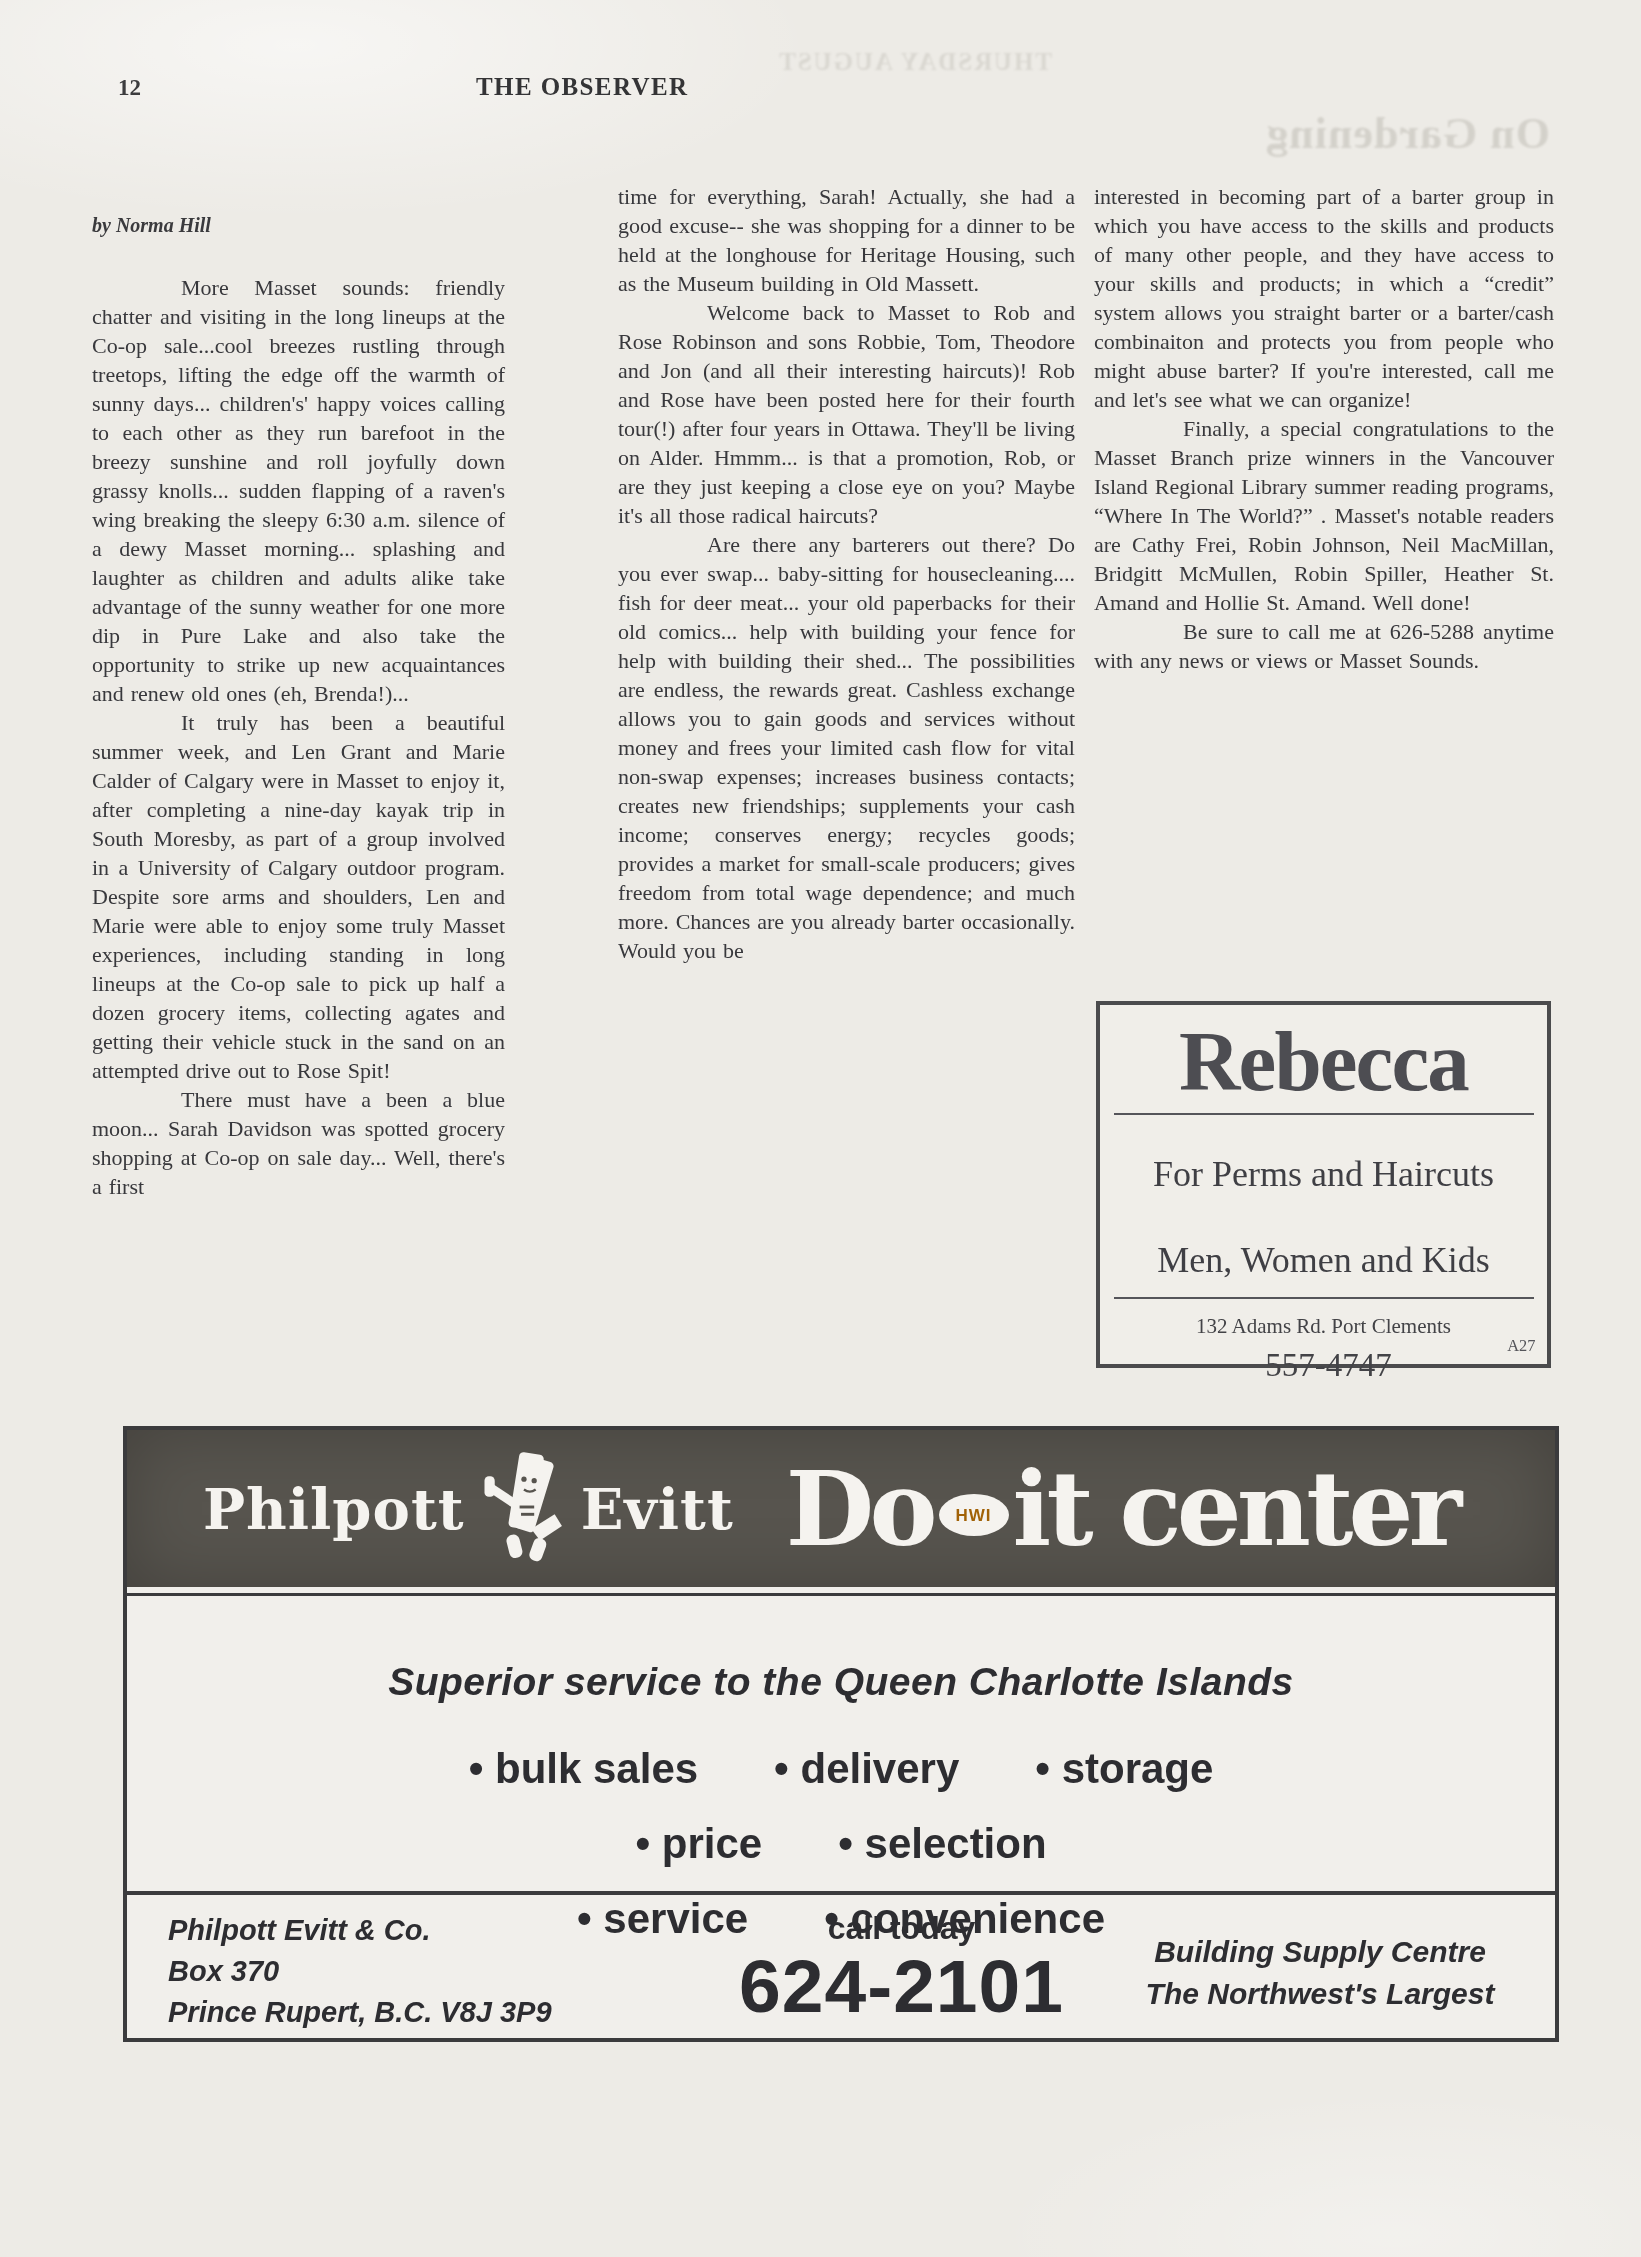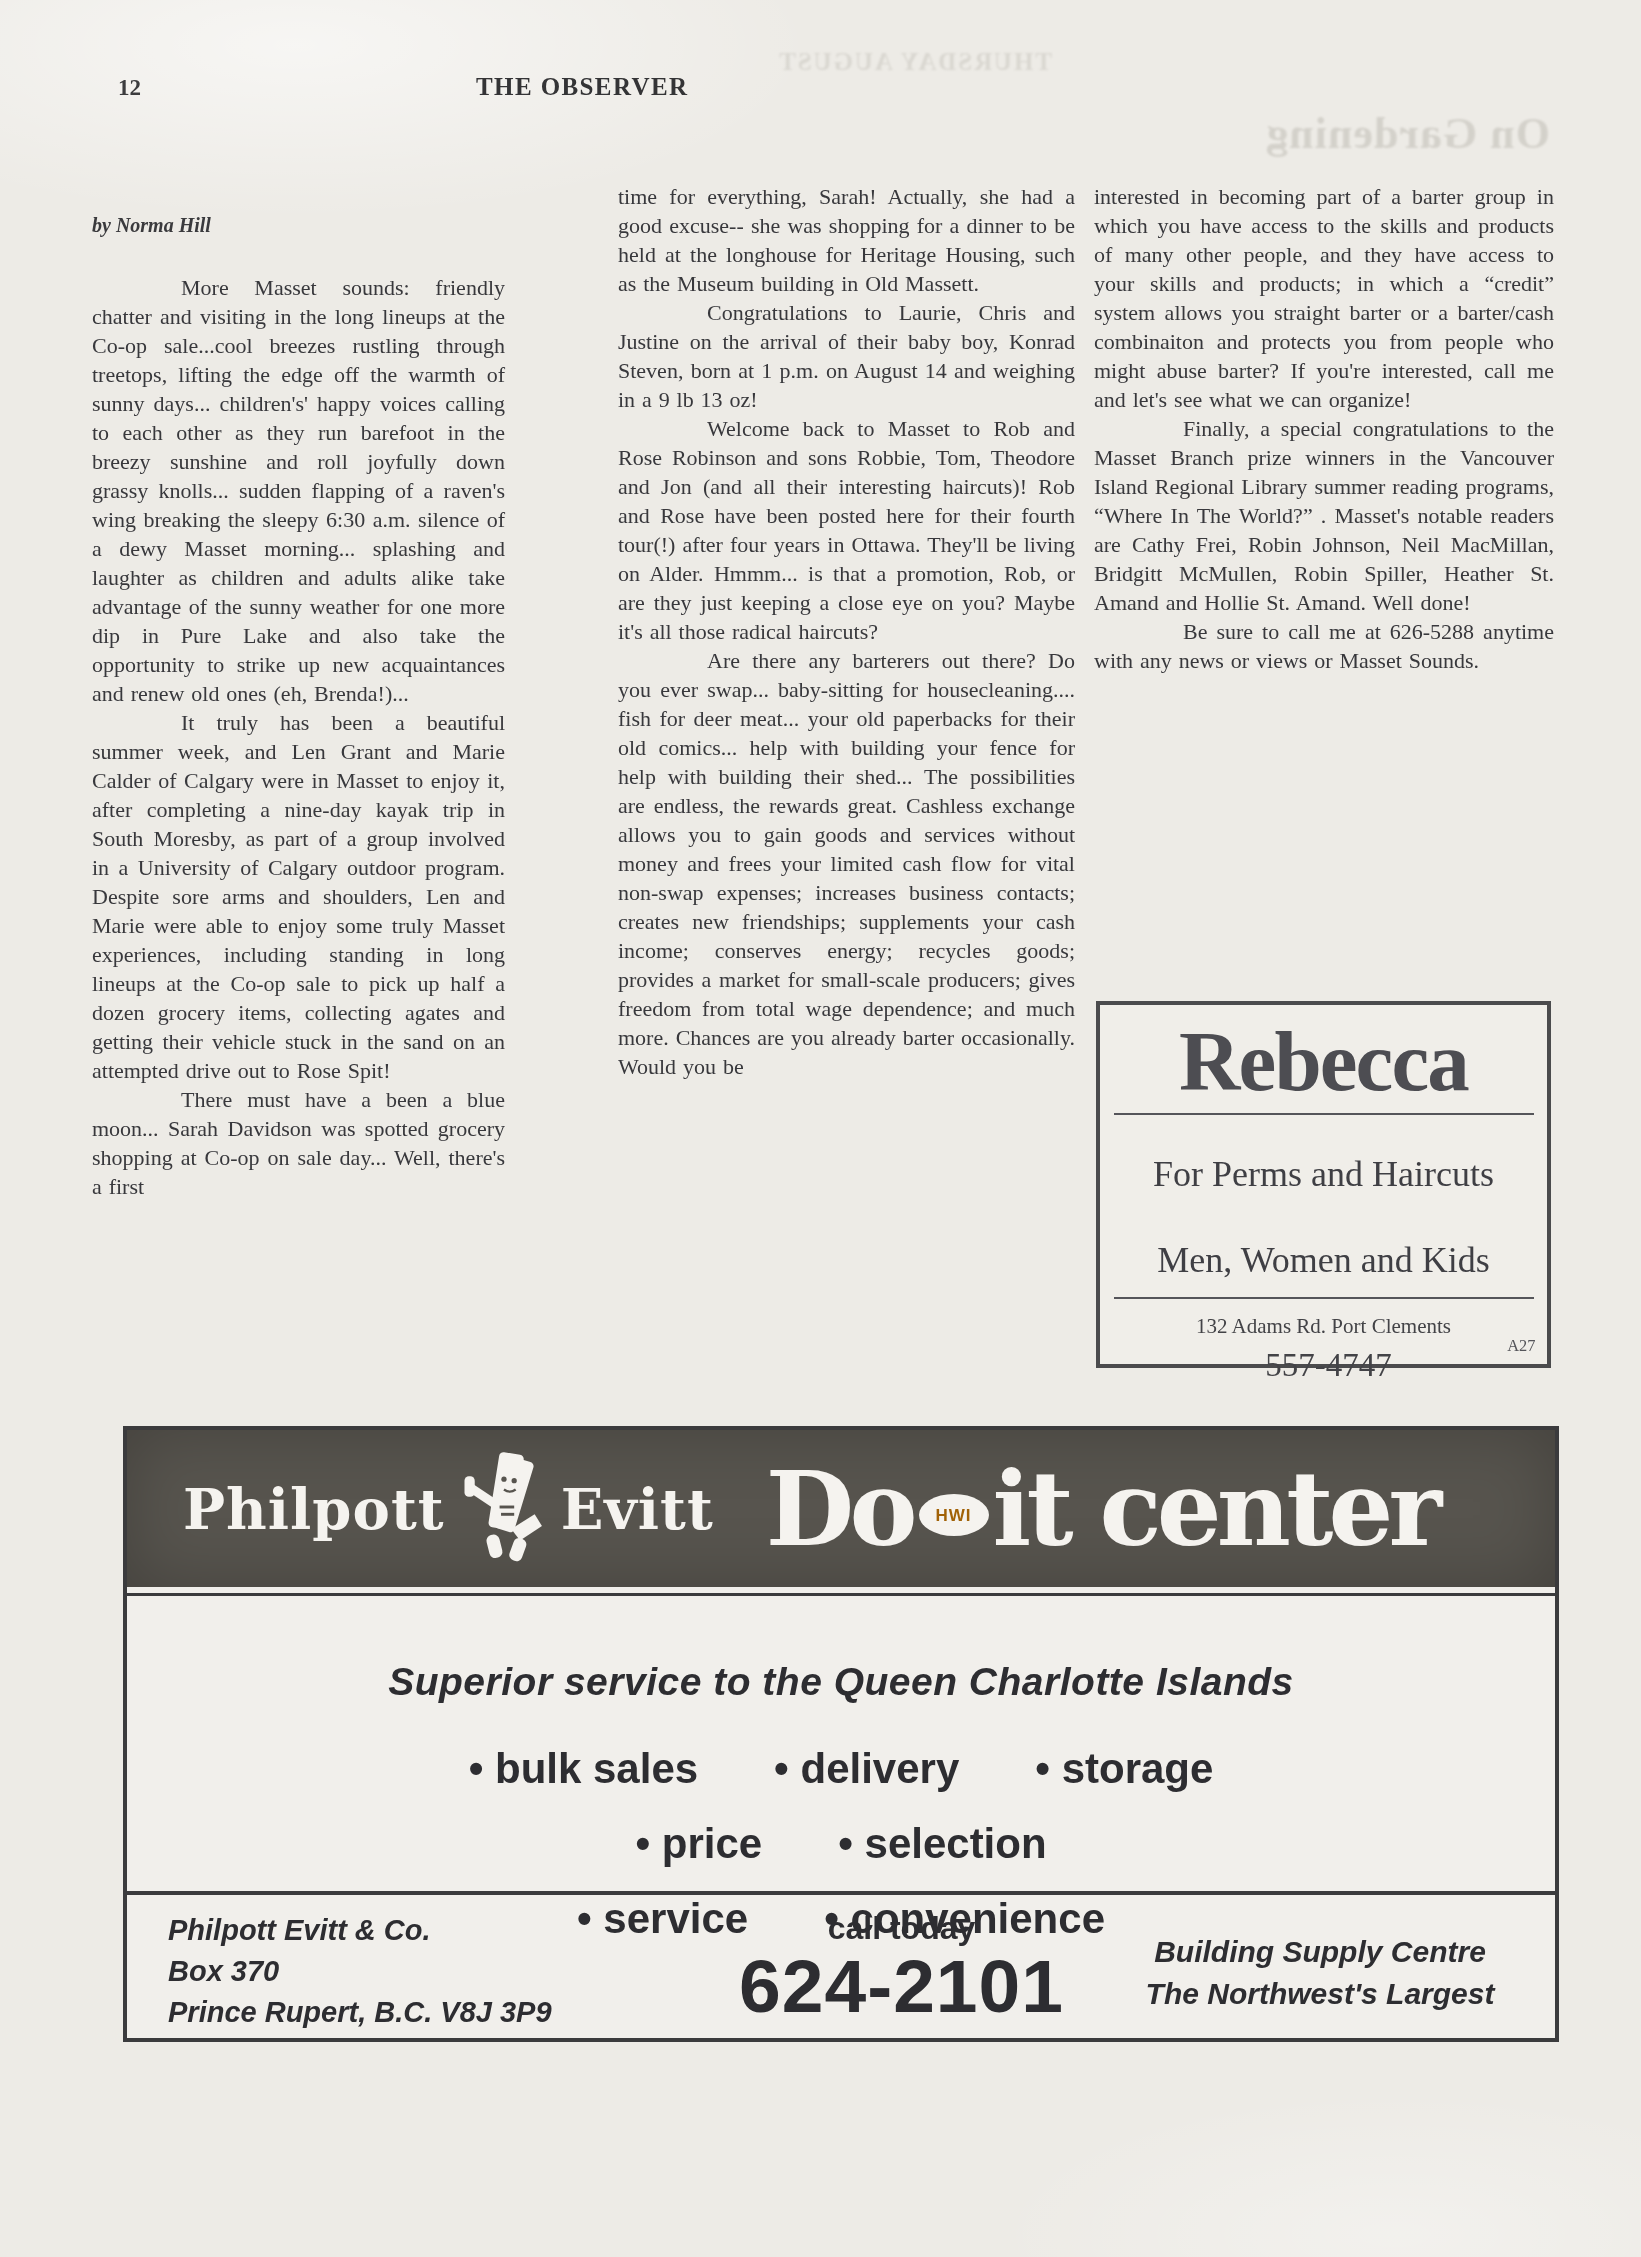--- a/index.html
+++ b/index.html
@@ -53,21 +53,21 @@
   .rebecca-phone{font-size:33px;line-height:39px;padding-left:10px;}
   .rebecca-code{position:absolute;right:11.6px;bottom:7.7px;font-size:16.4px;color:#55555a;}
   
   .philpott{
     position:absolute;left:123px;top:1426px;width:1436px;height:616px;
     border:4.8px solid #3b3b3d;background:#f1efeb;box-sizing:border-box;
   }
   .banner{
     height:157px;background:#57544e;
     box-shadow:inset 0 0 68px rgba(0,0,0,.22);
-    display:flex;align-items:center;padding-left:56px;
+    display:flex;align-items:center;padding-left:76px;
     color:#f5f3ef;white-space:nowrap;
   }
   .brand{font-family:"DejaVu Serif", serif;font-weight:bold;font-size:56px;letter-spacing:1px;}
   .mascot{margin:0 13.5px;flex:none;}
   .doit{
     margin-left:52px;display:flex;align-items:center;
     font-family:"DejaVu Serif", serif;font-weight:bold;
     font-size:102px;letter-spacing:-4.8px;line-height:1;
   }
   .hwi-badge{
@@ -114,21 +114,20 @@
   <div class="byline">by Norma Hill</div>
 
   <div class="col col1">
     <p>More Masset sounds: friendly chatter and visiting in the long lineups at the Co-op sale...cool breezes rustling through treetops, lifting the edge off the warmth of sunny days... children's' happy voices calling to each other as they run barefoot in the breezy sunshine and roll joyfully down grassy knolls... sudden flapping of a raven's wing breaking the sleepy 6:30 a.m. silence of a dewy Masset morning... splashing and laughter as children and adults alike take advantage of the sunny weather for one more dip in Pure Lake and also take the opportunity to strike up new acquaintances and renew old ones (eh, Brenda!)...</p>
     <p>It truly has been a beautiful summer week, and Len Grant and Marie Calder of Calgary were in Masset to enjoy it, after completing a nine-day kayak trip in South Moresby, as part of a group involved in a University of Calgary outdoor program.  Despite sore arms and shoulders, Len and Marie were able to enjoy some truly Masset experiences, including standing in long lineups at the Co-op sale to pick up half a dozen grocery items, collecting agates and getting their vehicle stuck in the sand on an attempted drive out to Rose Spit!</p>
     <p>There must have a been a blue moon... Sarah Davidson was spotted grocery shopping at Co-op on sale day... Well, there's a first</p>
   </div>
 
   <div class="col col2">
     <p class="noindent">time for everything, Sarah! Actually, she had a good excuse-- she was shopping for a dinner to be held at the longhouse for Heritage Housing, such as the Museum building in Old Massett.</p>
-    <p>Congratulations to Laurie, Chris and Justine on the arrival of their baby boy, Konrad Steven, born at 1 p.m. on August 14 and weighing in a 9 lb 13 oz!</p>
     <p>Welcome back to Masset to Rob and Rose Robinson and sons Robbie, Tom, Theodore and Jon (and all their interesting haircuts)! Rob and Rose have been posted here for their fourth tour(!) after four years in Ottawa.  They'll be living on Alder.  Hmmm... is that a promotion, Rob, or are they just keeping a close eye on you?  Maybe it's all those radical haircuts?</p>
     <p>Are there any barterers out there?  Do you ever swap... baby-sitting for housecleaning.... fish for deer meat... your old paperbacks for their old comics... help with building your fence for help with building their shed... The possibilities are endless, the rewards great.  Cashless exchange allows you to gain goods and services without money and frees your limited cash flow for vital non-swap expenses; increases business contacts; creates new friendships; supplements your cash income; conserves energy; recycles goods; provides a market for small-scale producers; gives freedom from total wage dependence; and much more.  Chances are you already barter occasionally.  Would you be</p>
   </div>
 
   <div class="col col3">
     <p class="noindent">interested in becoming part of a barter group in which you have access to the skills and products of many other people, and they have access to your skills and products; in which a “credit” system allows you straight barter or a barter/cash combinaiton and protects you from people who might abuse barter?  If you're interested, call me and let's see what we can organize!</p>
     <p>Finally, a special congratulations to the Masset Branch prize winners in the Vancouver Island Regional Library summer reading programs, “Where In The World?” .  Masset's notable readers are Cathy Frei, Robin Johnson, Neil MacMillan, Bridgitt McMullen, Robin Spiller, Heather St. Amand and Hollie St. Amand.  Well done!</p>
     <p>Be sure to call me at 626-5288 anytime with any news or views or Masset Sounds.</p>
   </div>
 

